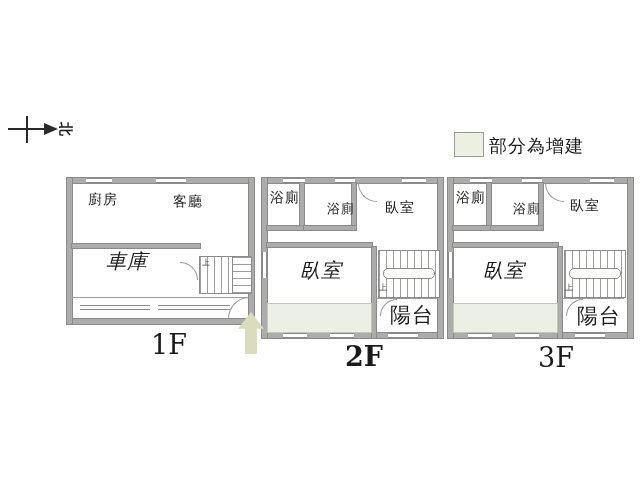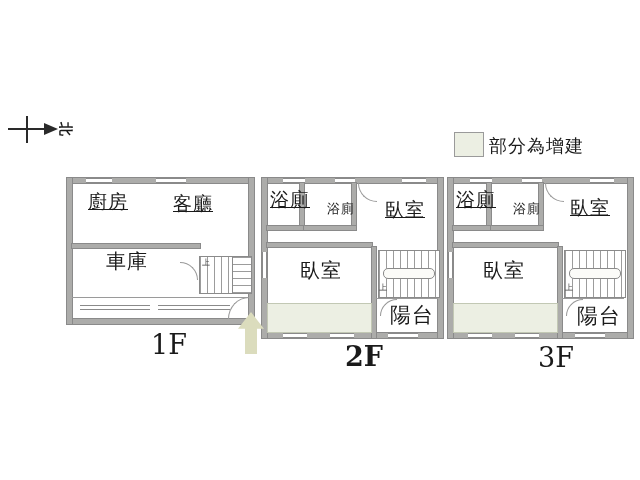--- a/index.html
+++ b/index.html
@@ -16,21 +16,21 @@
   .arc    { position:absolute; box-sizing:border-box; }
   .arc-tl { border-top:1px solid #999; border-left:1px solid #999; border-top-left-radius:100%; }
   .arc-tr { border-top:1px solid #999; border-right:1px solid #999; border-top-right-radius:100%; }
   .arc-bl { border-bottom:1px solid #999; border-left:1px solid #999; border-bottom-left-radius:100%; }
   .stairs { position:absolute; border:1px solid #8a8a8a;
             background:repeating-linear-gradient(90deg,#9c9c9c 0 1px,#ffffff 1px 7px); }
   .stairs-h { background:repeating-linear-gradient(0deg,#9c9c9c 0 1px,#ffffff 1px 7px); }
   .handrail { position:absolute; background:#fbfbf8; border:1px solid #8a8a8a; border-radius:5px; z-index:4; }
   .addition { position:absolute; background:#ecefe3; border:1px solid #c2c8b4; box-sizing:border-box; }
   .rlabel { position:absolute; white-space:nowrap; line-height:1; letter-spacing:1px; z-index:5; }
-  .fs19 { font-size:19px;text-decoration:underline; } .fs20 { font-size:20px; } .fs21 { font-size:21px; }
+  .fs19 { font-size:14px; } .fs20 { font-size:20px;font-style:italic; } .fs21 { font-size:21px; }
   .fs13 { font-size:13px; } .fs8 { font-size:8px; color:#444; }
   .flabel { position:absolute; font-size:27px; line-height:1; z-index:5; }
   
   .cmp-h { position:absolute; left:8px;  top:128px; width:44px; height:2px; background:#2a2a2a; }
   .cmp-v { position:absolute; left:26px; top:116px; width:2px;  height:27px; background:#2a2a2a; }
   .cmp-a { position:absolute; left:44px; top:123px; width:0; height:0;
            border-left:14px solid #2a2a2a; border-top:6px solid transparent; border-bottom:6px solid transparent; }
   .cmp-n { position:absolute; left:58px; top:120px; font-size:14px; font-weight:bold;
            transform:rotate(90deg); font-family:"DejaVu Sans","Liberation Sans",sans-serif; }
   

